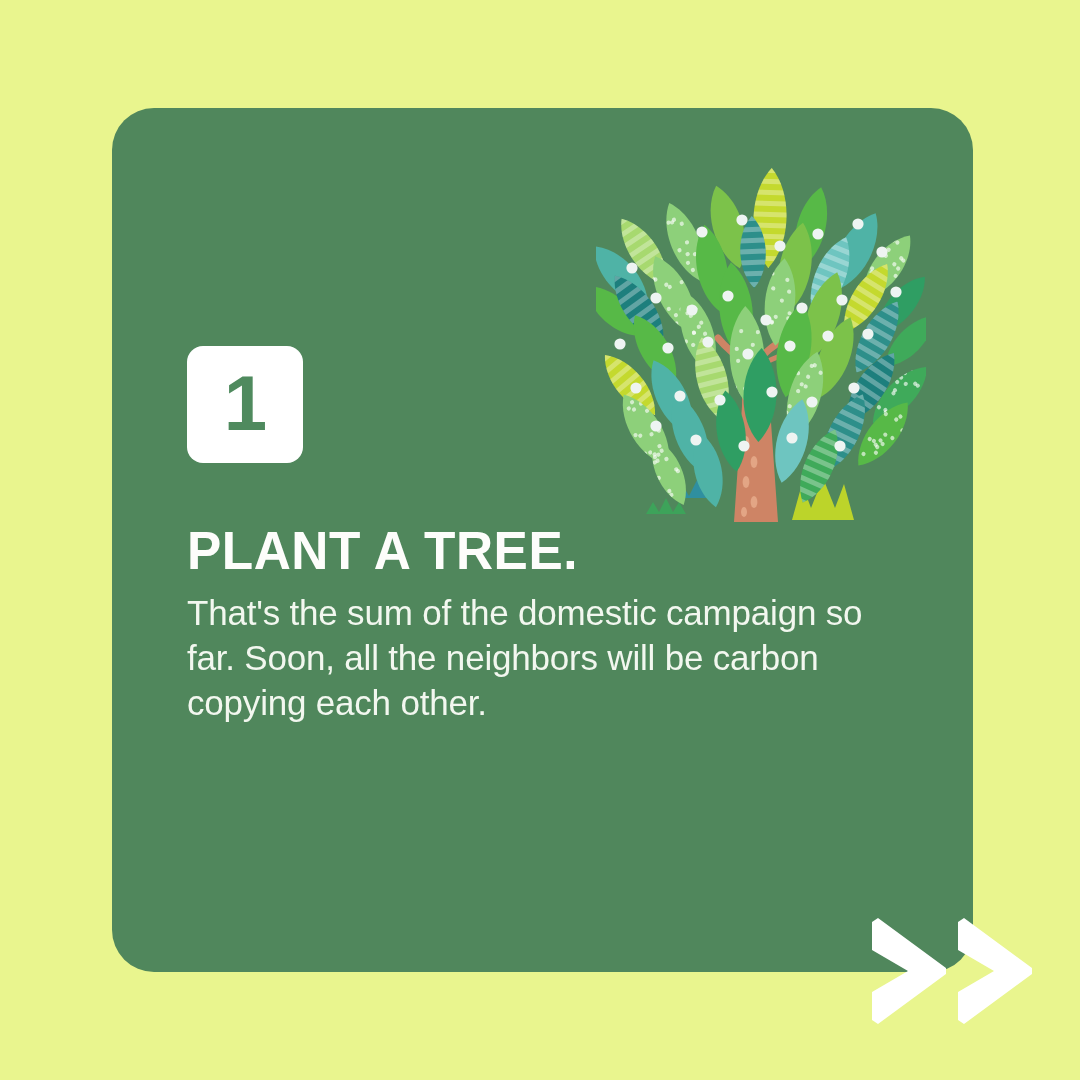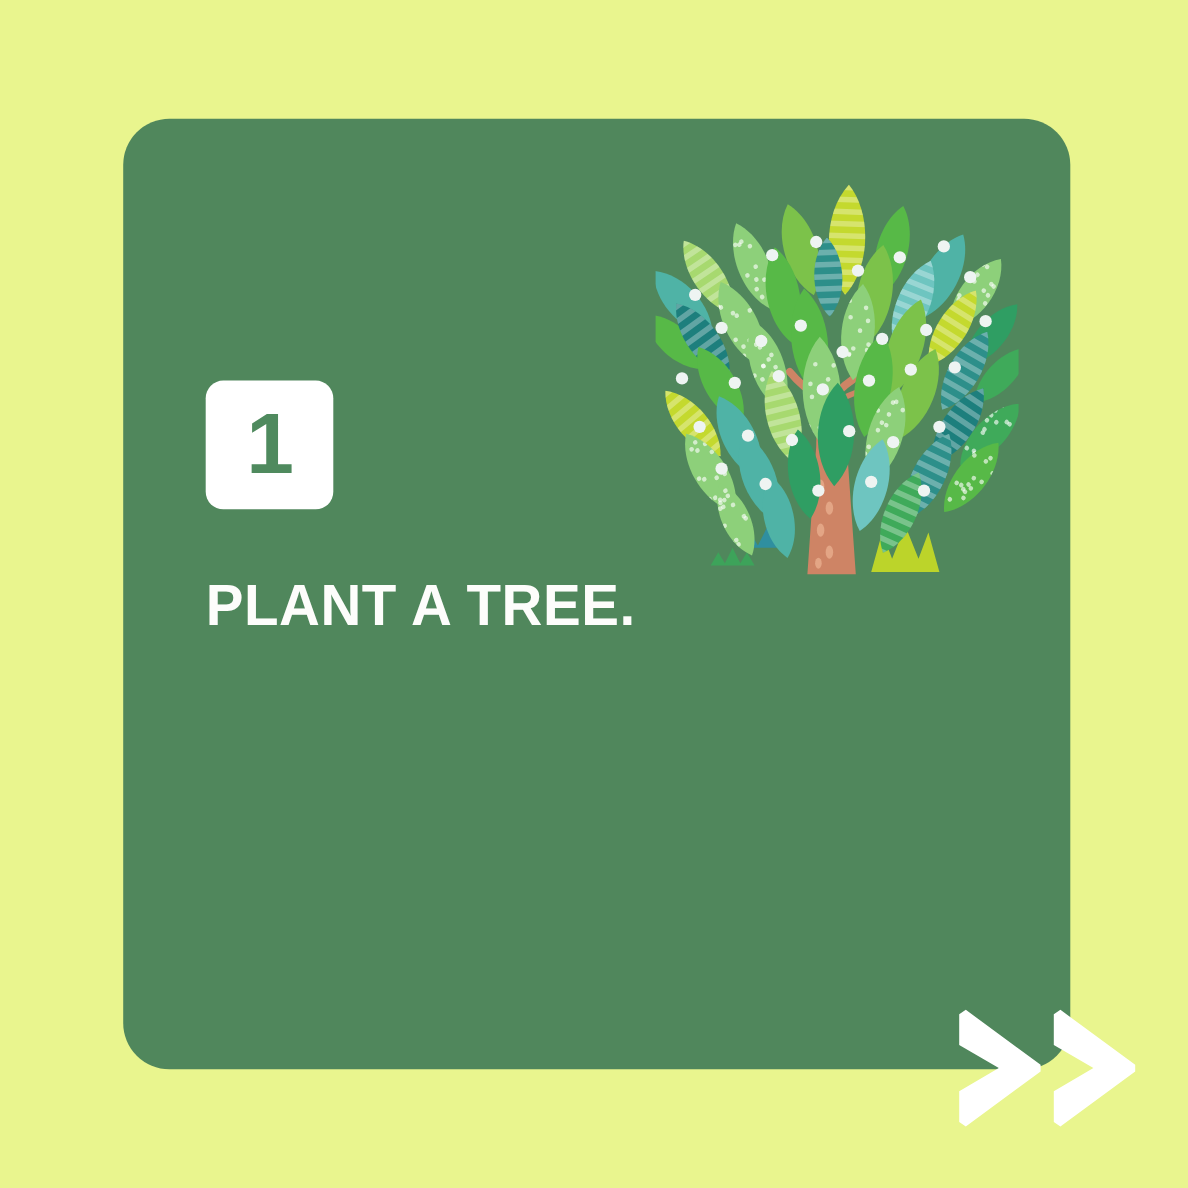--- a/index.html
+++ b/index.html
@@ -735,20 +735,21 @@
         </g>
     </svg>
   </div>
 
   <div id="badge">
     <span id="badge-num">1</span>
   </div>
 
   <h1 id="headline">PLANT A TREE.</h1>
 
+  <p id="body-copy">That's the sum of the domestic campaign so far. Soon, all the neighbors will be carbon copying each other.</p>
 
   <div id="chevrons">
     <svg viewBox="0 0 190 110" width="190" height="110">
       <path d="M6 6 L12 2 L80 52 L80 58 L12 108 L6 104 L6 76 L42 55 L6 34 Z" fill="#ffffff"></path>
       <path d="M92 6 L98 2 L166 52 L166 58 L98 108 L92 104 L92 76 L128 55 L92 34 Z" fill="#ffffff"></path>
     </svg>
   </div>
 
 </div>
 

